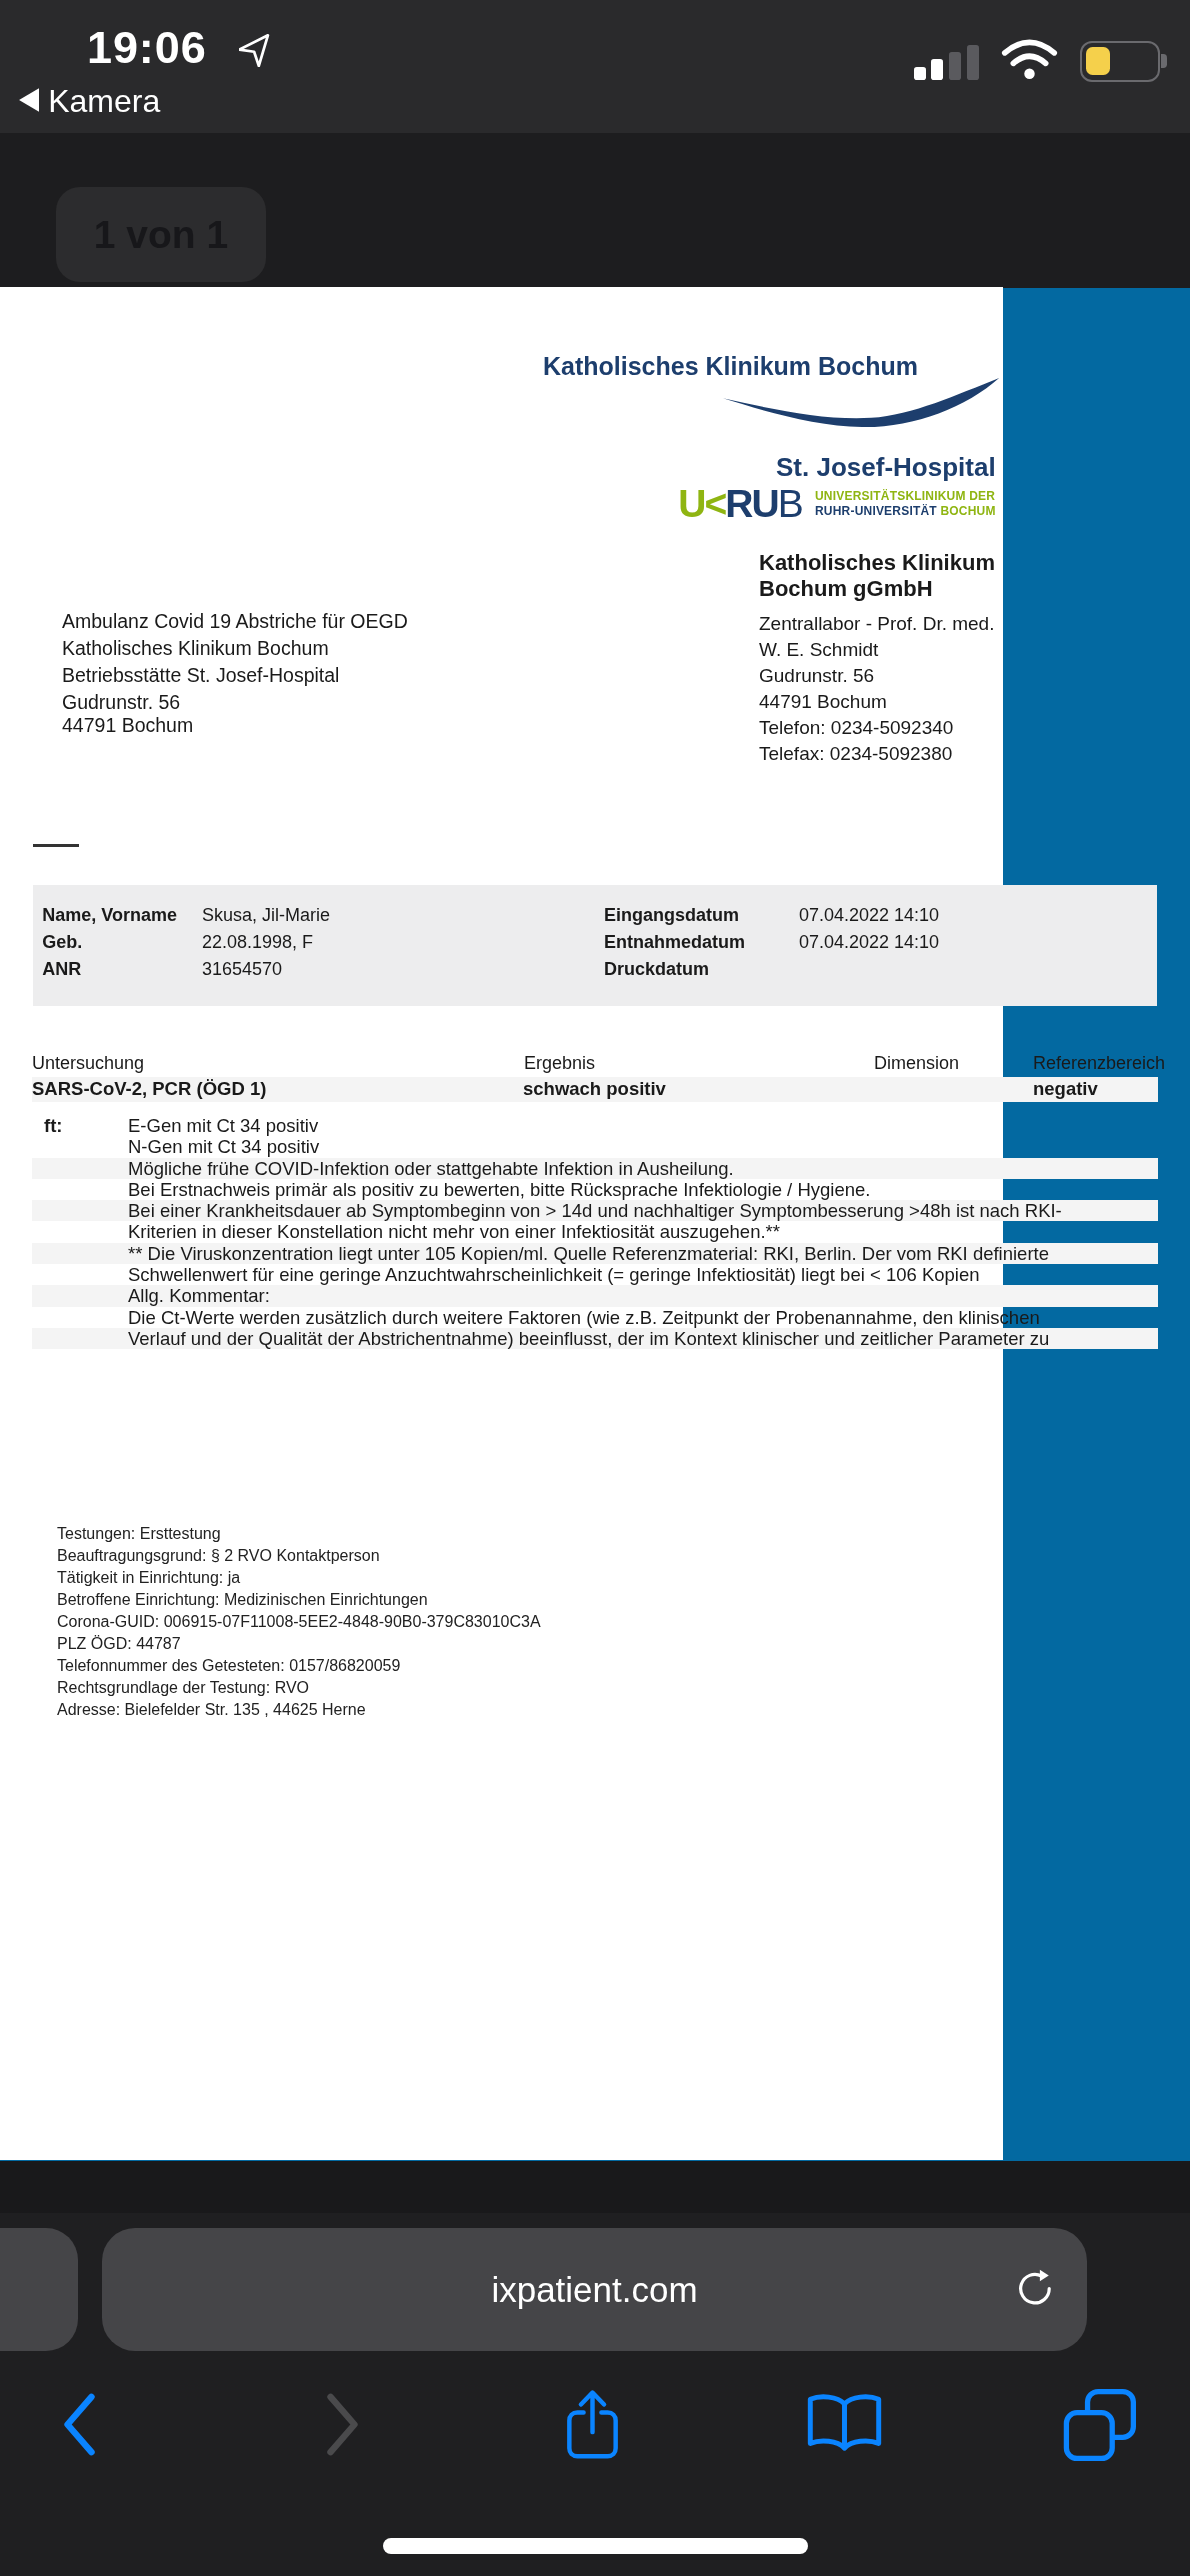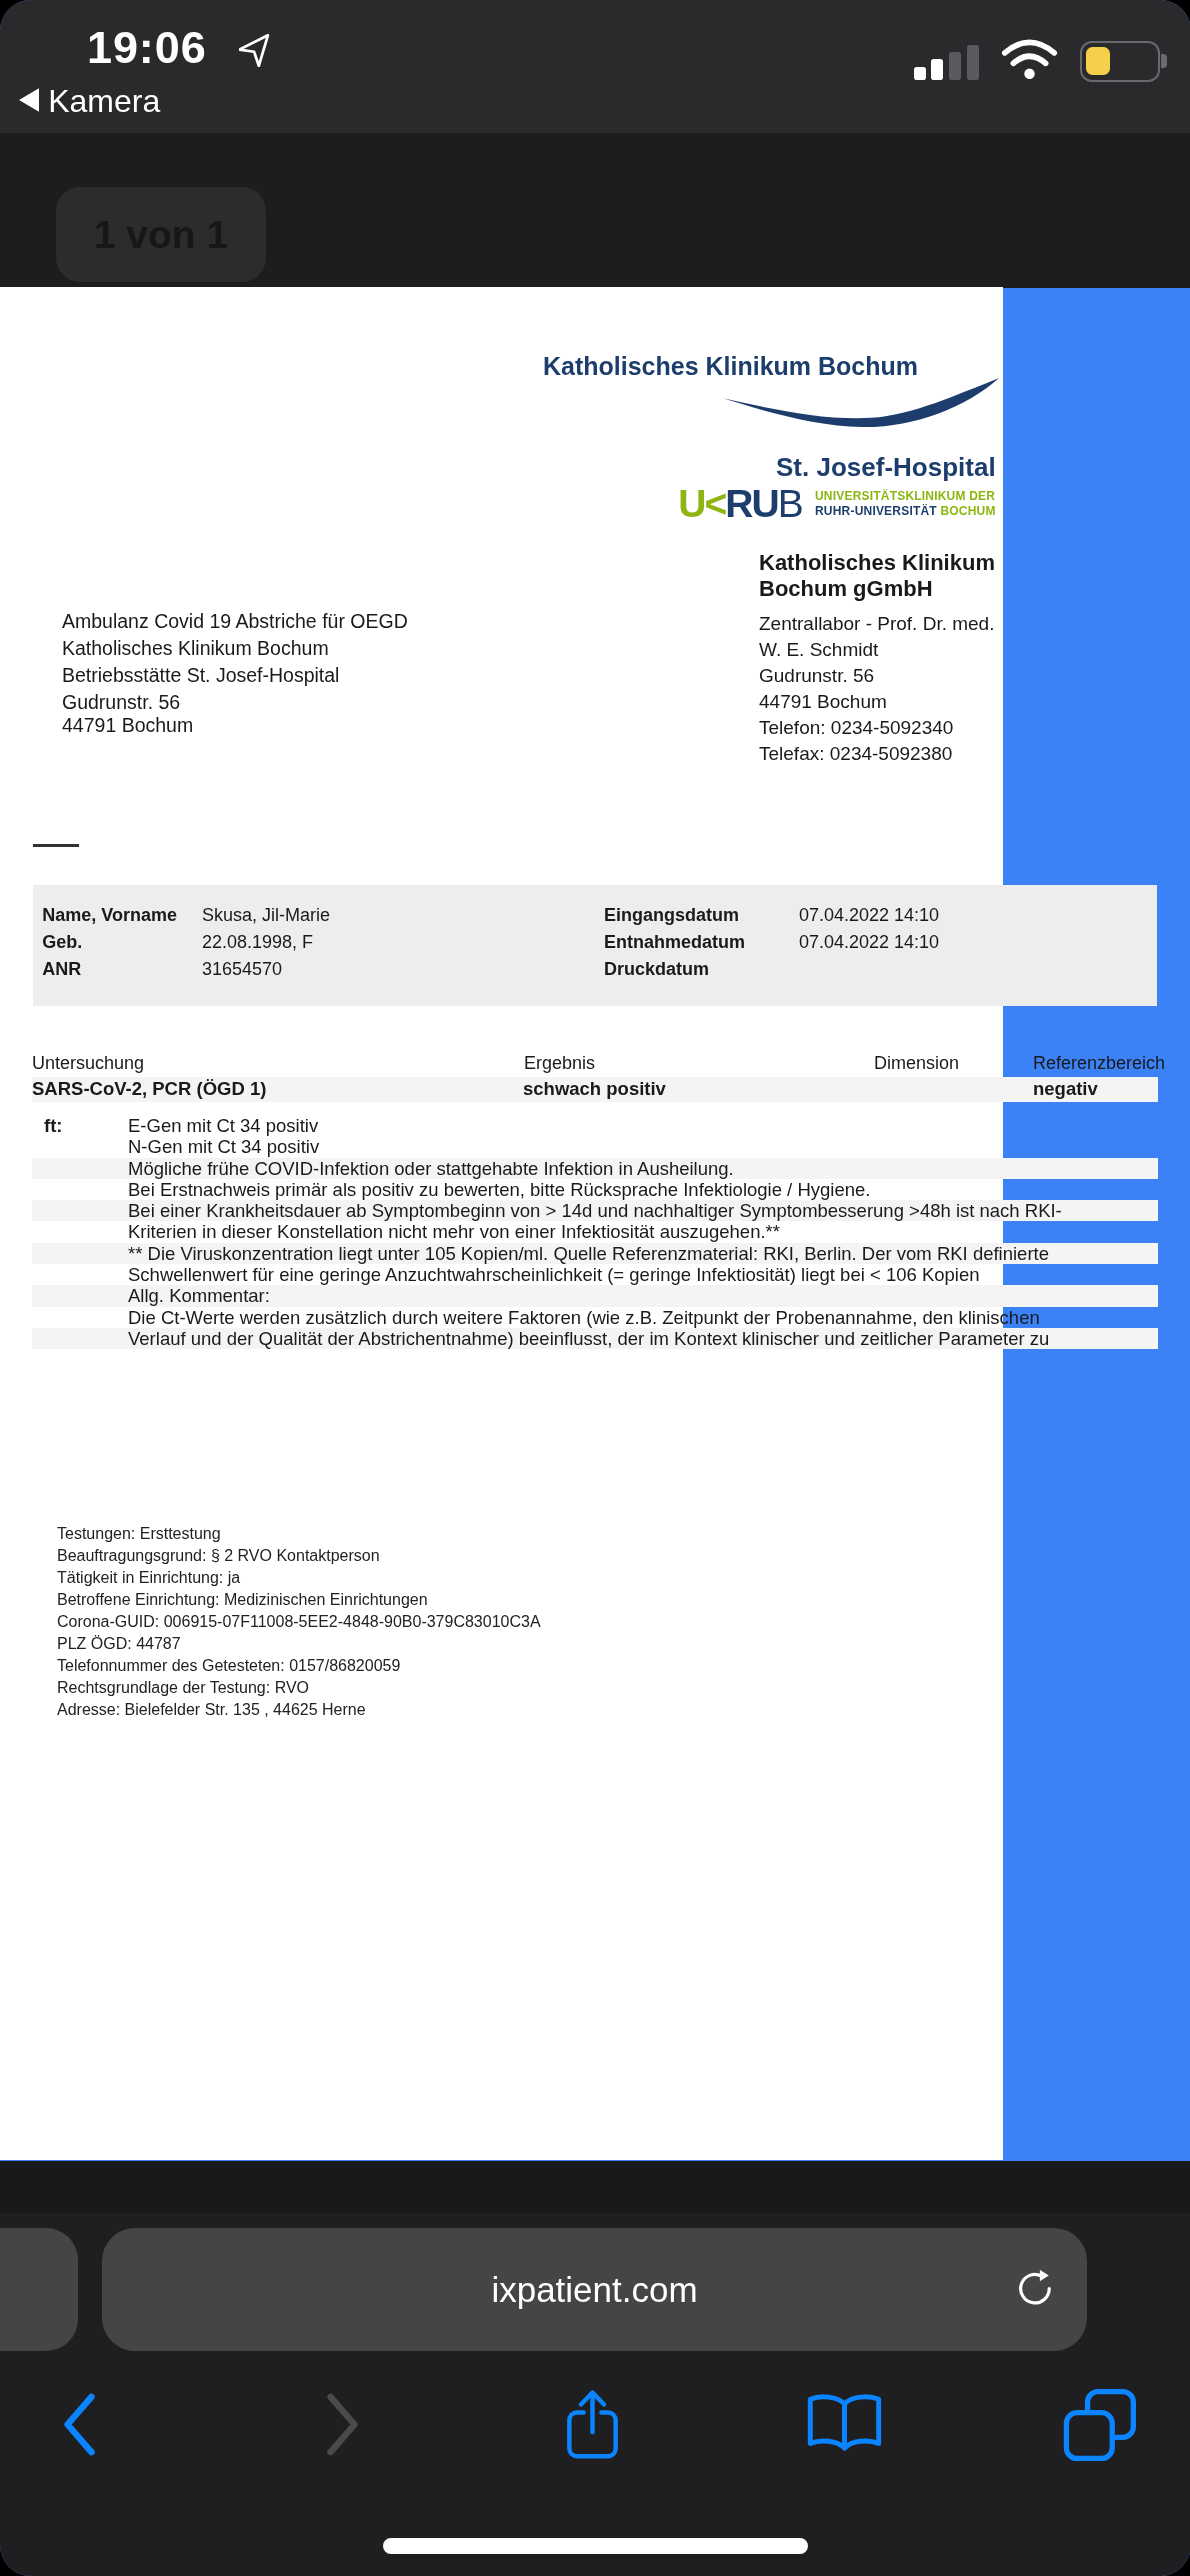--- a/index.html
+++ b/index.html
@@ -1,17 +1,17 @@
 <!DOCTYPE html>
 <html style="font-size:15px"><head>
 <meta charset="utf-8">
 <style>
   html,body{margin:0;padding:0;background:#000;}
-  .phone{position:relative;width:1191px;height:2576px;background:#3b82f6;overflow:hidden;
-         font-family:"Liberation Sans",sans-serif;border-radius:31px;}
+  .phone{position:relative;width:1191px;height:2576px;background:#0369a1;overflow:hidden;
+         font-family:"Liberation Sans",sans-serif;}
 
   
   .statusbar{position:absolute;top:0;left:0;width:100%;height:133px;background:#2a2a2c;color:#fff;}
   .time{position:absolute;left:87px;top:22px;font-size:45px;font-weight:700;letter-spacing:0.9px;}
   .nav-arrow{position:absolute;left:239px;top:28px;}
   .back-row{position:absolute;left:18.5px;top:83px;display:flex;align-items:center;gap:9.3px;}
   .back-label{font-size:32px;color:#fff;}
   .status-icons{position:absolute;right:24px;top:37px;display:flex;align-items:center;gap:22px;height:48px;}
   .signal{display:flex;align-items:flex-end;gap:5.6px;height:37px;}
   .signal span{width:12px;border-radius:2.8px;display:block;}

